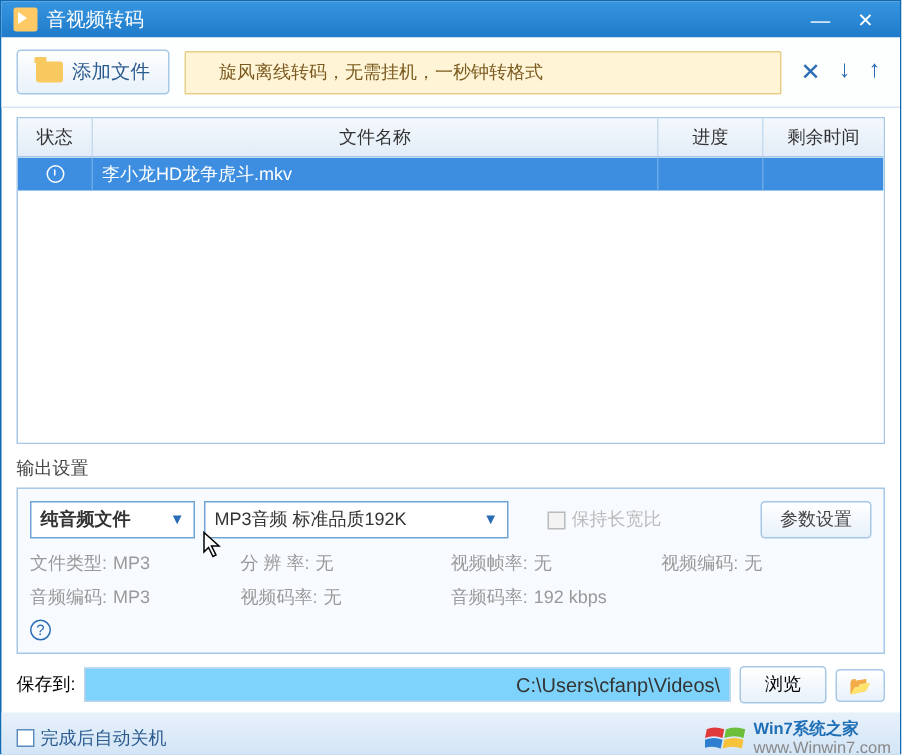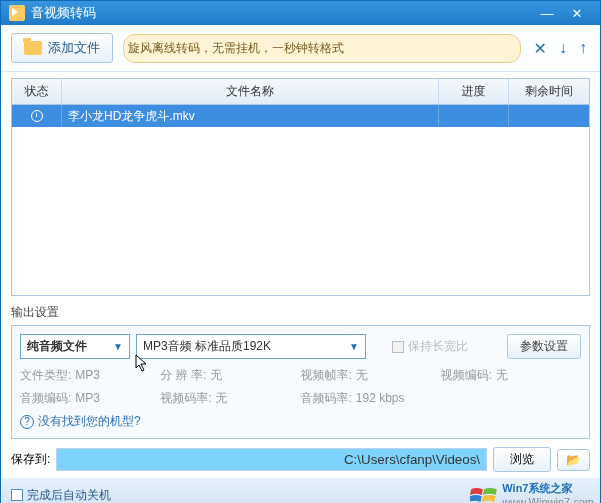--- a/index.html
+++ b/index.html
@@ -7,21 +7,21 @@
 .window { border: 1px solid #0f6ab4; width: 601px; height: 503px; background: #fff; }
 .titlebar { height: 24px; background: linear-gradient(#3795e0, #1f7bc9); display: flex; align-items: center; padding: 0 8px; color: #fff; font-size: 13px; }
 .titlebar-icon { width: 16px; height: 16px; background: #ffc966; border-radius: 2px; margin-right: 6px; position: relative; }
 .titlebar-icon::after { content:""; position:absolute; left:3px; top:3px; width:0; height:0; border-left:6px solid #fff; border-top:4px solid transparent; border-bottom:4px solid transparent; }
 .win-controls { margin-left: auto; display: flex; }
 .win-btn { width: 30px; height: 20px; display: flex; align-items: center; justify-content: center; cursor: pointer; font-size: 13px; color: #fff; }
 .toolbar { padding: 8px 10px; display: flex; align-items: center; border-bottom: 1px solid #d6e6f5; background: #fdfefe; }
 .add-btn { border: 1px solid #a6c8e6; background: linear-gradient(#fefefe,#e8f1fa); border-radius: 3px; padding: 5px 12px; display: flex; align-items: center; font-size: 13px; color: #2b5b8f; cursor: pointer; }
 .add-btn .folder { width: 18px; height: 14px; background: #f7c95f; border-radius: 2px; margin-right: 6px; position: relative; }
 .add-btn .folder::before { content:""; position:absolute; left:-1px; top:-3px; width:8px; height:4px; background:#f7c95f; border-radius:1px 1px 0 0; }
-.hint-bar { margin-left: 10px; flex: 1; border: 1px solid #e7cf8a; background: #fff4d6; border-radius: 12px; padding: 5px 4px; font-size: 12px; color: #7a5a1f; }
+.hint-bar { margin-left: 10px; flex: 1; border: 1px solid #e7cf8a; background: #fff4d6; border-radius: 1px; padding: 5px 22px; font-size: 12px; color: #7a5a1f; }
 .tool-icons { display: flex; margin-left: 10px; gap:6px; }
 .tool-icons span { color: #2b6db5; font-size: 16px; cursor: pointer; padding: 2px 3px; }
 .table-wrap { margin: 6px 10px 0 10px; border: 1px solid #a6c8e6; }
 .thead { display: flex; background: linear-gradient(#f4f8fc,#e2edf8); border-bottom: 1px solid #a6c8e6; font-size: 12px; color: #333; }
 .th { padding: 4px 6px; border-right: 1px solid #c7dbef; text-align: center; }
 .th:last-child { border-right: none; }
 .col-status { width: 50px; }
 .col-name { flex: 1; }
 .col-prog { width: 70px; }
 .col-time { width: 80px; }
@@ -30,21 +30,21 @@
 .cell { padding: 0 6px; border-right: 1px solid #6aa9e8; height: 100%; display: flex; align-items: center; }
 .cell:last-child { border-right: none; }
 .clock-icon { width: 12px; height: 12px; border: 1.5px solid #fff; border-radius: 50%; position: relative; margin: 0 auto; }
 .clock-icon::after { content:""; position:absolute; left:4px; top:2px; width:1px; height:4px; background:#fff; }
 .output-section { margin: 8px 10px 0 10px; }
 .section-title { font-size: 12px; color: #444; margin-bottom: 4px; }
 .panel { border: 1px solid #a6c8e6; background: #f7fbff; padding: 8px; font-size: 12px; color: #888; }
 .panel-row1 { display: flex; gap: 6px; align-items: center; margin-bottom: 8px; }
 .combo { border: 1px solid #6fa3d4; background: #fff; padding: 3px 6px; display: flex; align-items: center; justify-content: space-between; cursor: pointer; color: #333; }
 .combo.small { width: 110px; font-weight: bold; }
-.combo.big { width: 230px; }
+.combo.big { width: 203px; }
 .combo .arrow { color: #2b6db5; font-size: 10px; margin-left: 6px; }
 .cursor { width: 14px; height: 18px; position: absolute; left: 135px; top: 354px; pointer-events: none; }
 .cursor svg { display:block; }
 .checkbox-lbl { display: flex; align-items: center; gap: 4px; color: #bbb; margin-left: 20px; }
 .checkbox-lbl .box { width: 12px; height: 12px; border: 1px solid #bbb; background: #f3f3f3; }
 .param-btn { margin-left: auto; border: 1px solid #a6c8e6; background: linear-gradient(#fff,#e8f1fa); padding: 3px 12px; border-radius: 3px; color: #444; cursor: pointer; }
 .info-grid { display: grid; grid-template-columns: repeat(4, 1fr); row-gap: 6px; margin-bottom: 6px; }
 .info-item span.lbl { color: #999; }
 .info-item span.val { color: #999; margin-left: 4px; }
 .help-link { color: #2b6db5; display: flex; align-items: center; gap: 4px; cursor: pointer; }
@@ -127,21 +127,20 @@
         <div class="info-item"><span class="lbl">分 辨 率:</span><span class="val">无</span></div>
         <div class="info-item"><span class="lbl">视频帧率:</span><span class="val">无</span></div>
         <div class="info-item"><span class="lbl">视频编码:</span><span class="val">无</span></div>
         <div class="info-item"><span class="lbl">音频编码:</span><span class="val">MP3</span></div>
         <div class="info-item"><span class="lbl">视频码率:</span><span class="val">无</span></div>
         <div class="info-item"><span class="lbl">音频码率:</span><span class="val">192 kbps</span></div>
         <div></div>
       </div>
       <div class="help-link">
         <span class="q">?</span>
-        <span>没有找到您的机型?</span>
       </div>
     </div>
   </div>
 
   <div class="save-row">
     <span>保存到:</span>
     <input class="save-input" value="C:\Users\cfanp\Videos\" style="">
     <div class="browse-btn">浏览</div>
     <div class="icon-btn">📂</div>
   </div>

